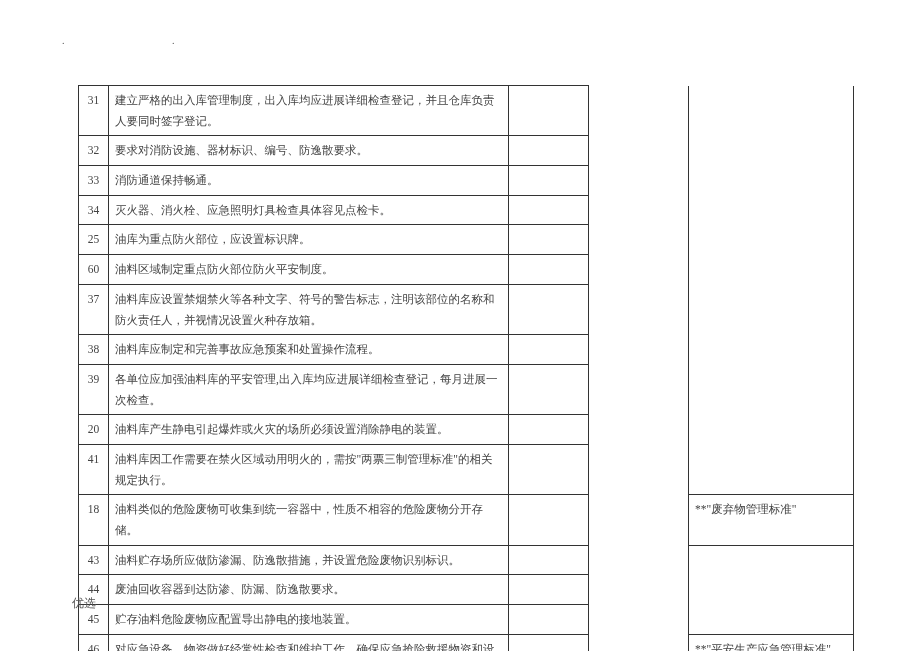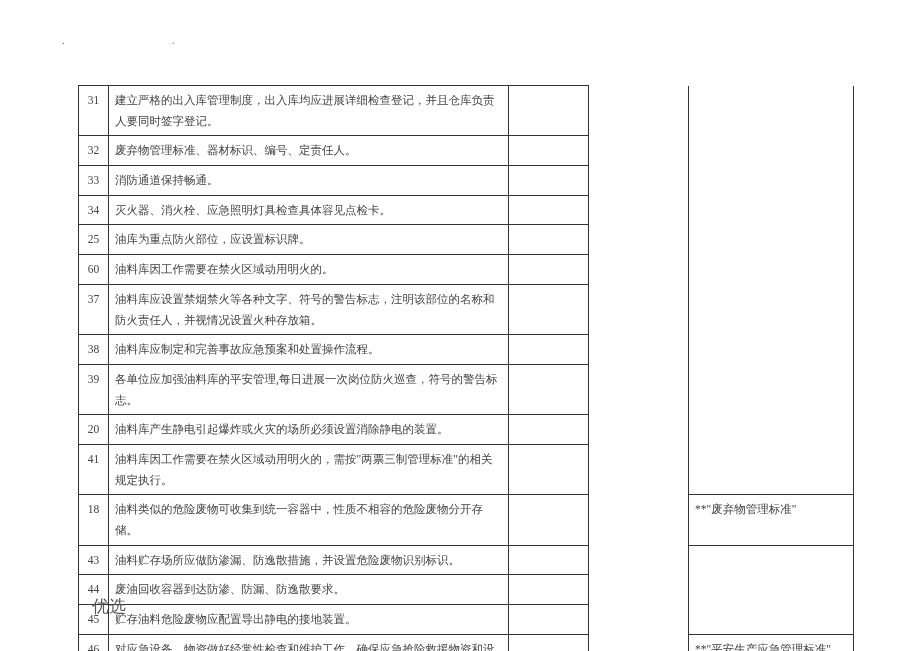--- a/index.html
+++ b/index.html
@@ -41,22 +41,22 @@
     col.c-num { width: 30px; }
     col.c-desc { width: 400px; }
     col.c-a { width: 80px; }
     col.c-b { width: 100px; }
     col.c-note { width: 165px; }
     .num { text-align: center; }
     .no-top { border-top: none; }
     .footer {
       position: absolute;
       top: 595px;
-      left: 92px;
-      font-size: 17px;
+      left: 72px;
+      font-size: 12px;
       color: #555;
       text-align: right;
     }
   </style>
 </head>
 <body>
 
 <span class="dot dot1">.</span>
 <span class="dot dot2">.</span>
 
@@ -72,56 +72,56 @@
     <tbody id="tbody">
         <tr>
           <td class="num">31</td>
           <td>建立严格的出入库管理制度，出入库均应进展详细检查登记，并且仓库负责人要同时签字登记。</td>
           <td></td>
           <td rowspan="18" class="no-top"></td>
           <td rowspan="11" class="no-top"></td>
         </tr>
         <tr>
           <td class="num">32</td>
-          <td>废弃物管理标准、器材标识、编号、定责任人。</td>
+          <td>要求对消防设施、器材标识、编号、防逸散要求。</td>
           <td></td>
         </tr>
         <tr>
           <td class="num">33</td>
           <td>消防通道保持畅通。</td>
           <td></td>
         </tr>
         <tr>
           <td class="num">34</td>
           <td>灭火器、消火栓、应急照明灯具检查具体容见点检卡。</td>
           <td></td>
         </tr>
         <tr>
           <td class="num">25</td>
           <td>油库为重点防火部位，应设置标识牌。</td>
           <td></td>
         </tr>
         <tr>
           <td class="num">60</td>
-          <td>油料库因工作需要在禁火区域动用明火的。</td>
+          <td>油料区域制定重点防火部位防火平安制度。</td>
           <td></td>
         </tr>
         <tr>
           <td class="num">37</td>
           <td>油料库应设置禁烟禁火等各种文字、符号的警告标志，注明该部位的名称和防火责任人，并视情况设置火种存放箱。</td>
           <td></td>
         </tr>
         <tr>
           <td class="num">38</td>
           <td>油料库应制定和完善事故应急预案和处置操作流程。</td>
           <td></td>
         </tr>
         <tr>
           <td class="num">39</td>
-          <td>各单位应加强油料库的平安管理,每日进展一次岗位防火巡查，符号的警告标志。</td>
+          <td>各单位应加强油料库的平安管理,出入库均应进展详细检查登记，每月进展一次检查。</td>
           <td></td>
         </tr>
         <tr>
           <td class="num">20</td>
           <td>油料库产生静电引起爆炸或火灾的场所必须设置消除静电的装置。</td>
           <td></td>
         </tr>
         <tr>
           <td class="num">41</td>
           <td>油料库因工作需要在禁火区域动用明火的，需按"两票三制管理标准"的相关规定执行。</td>

